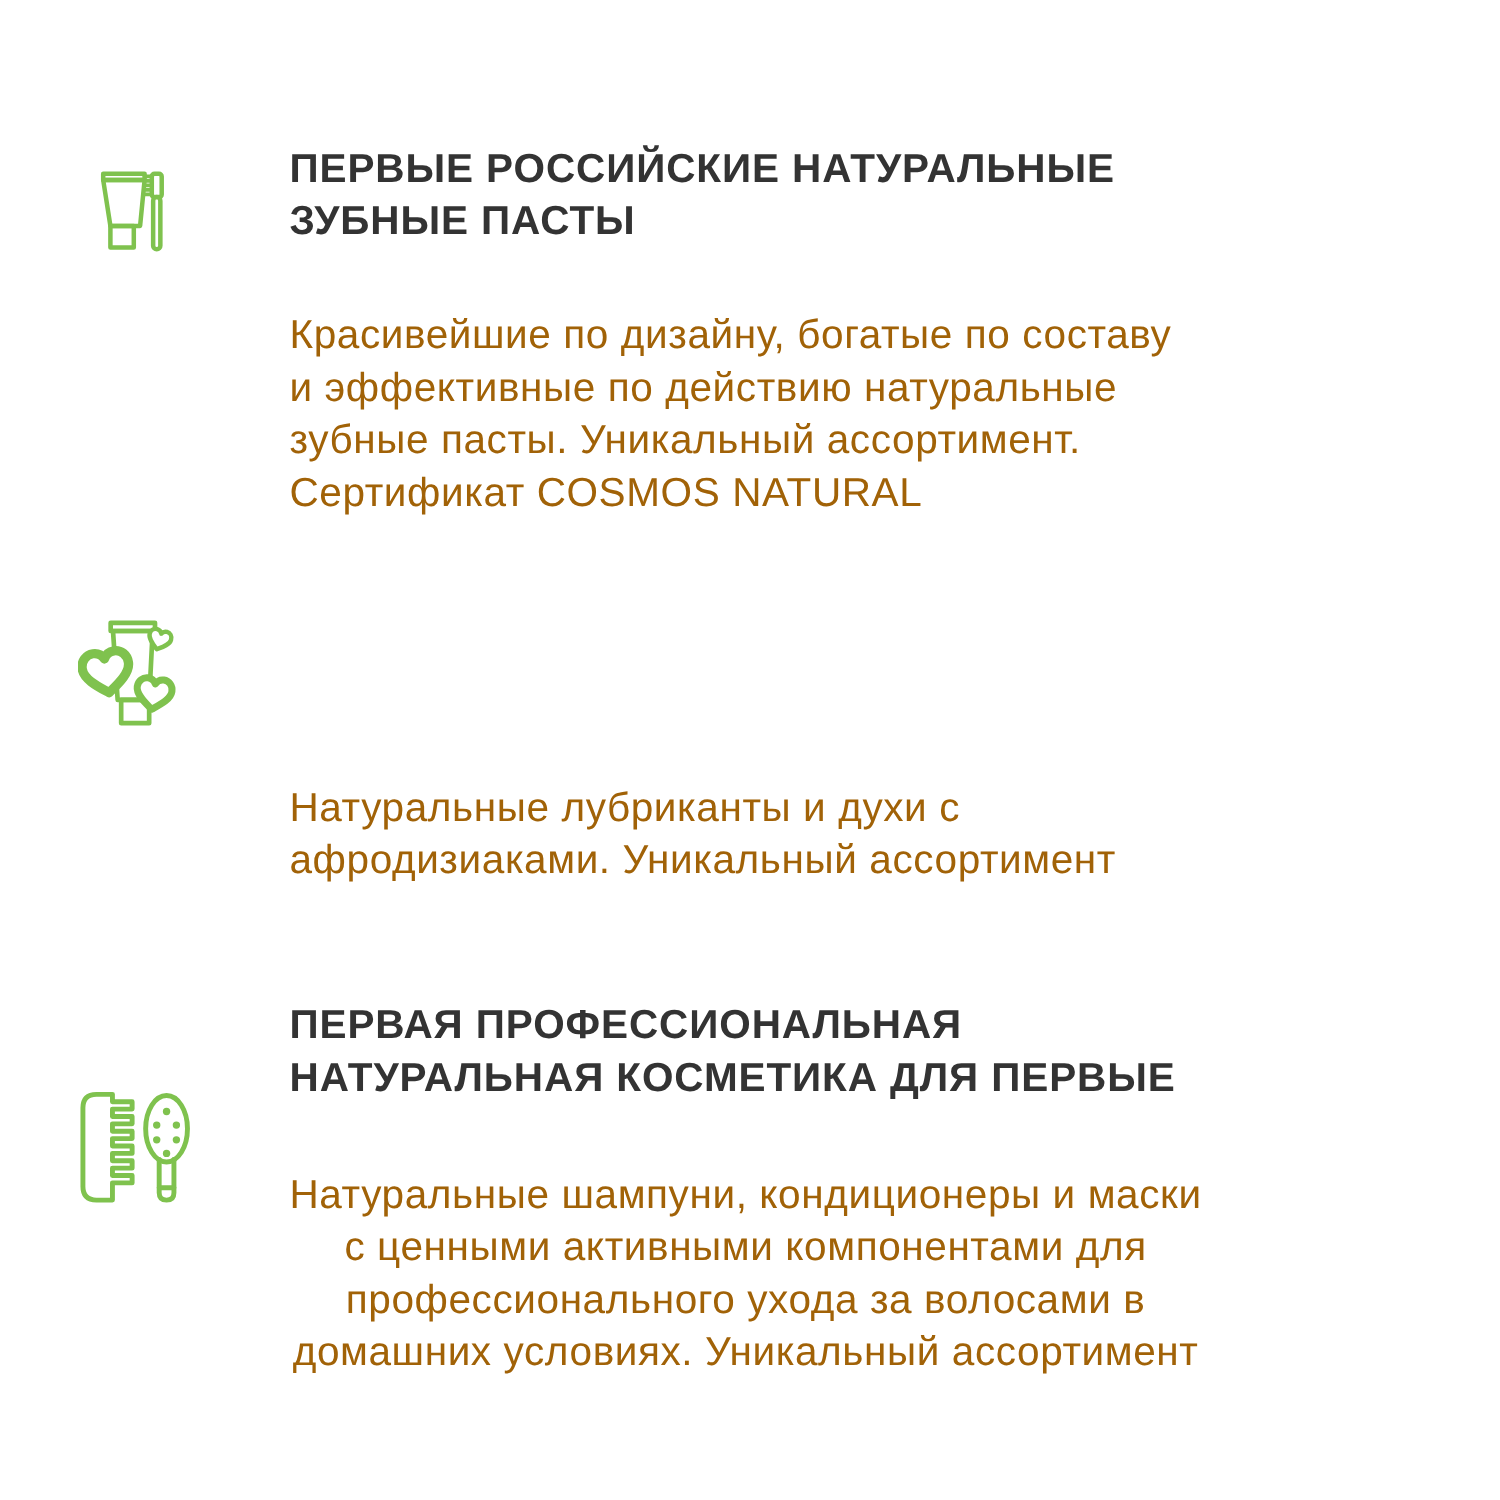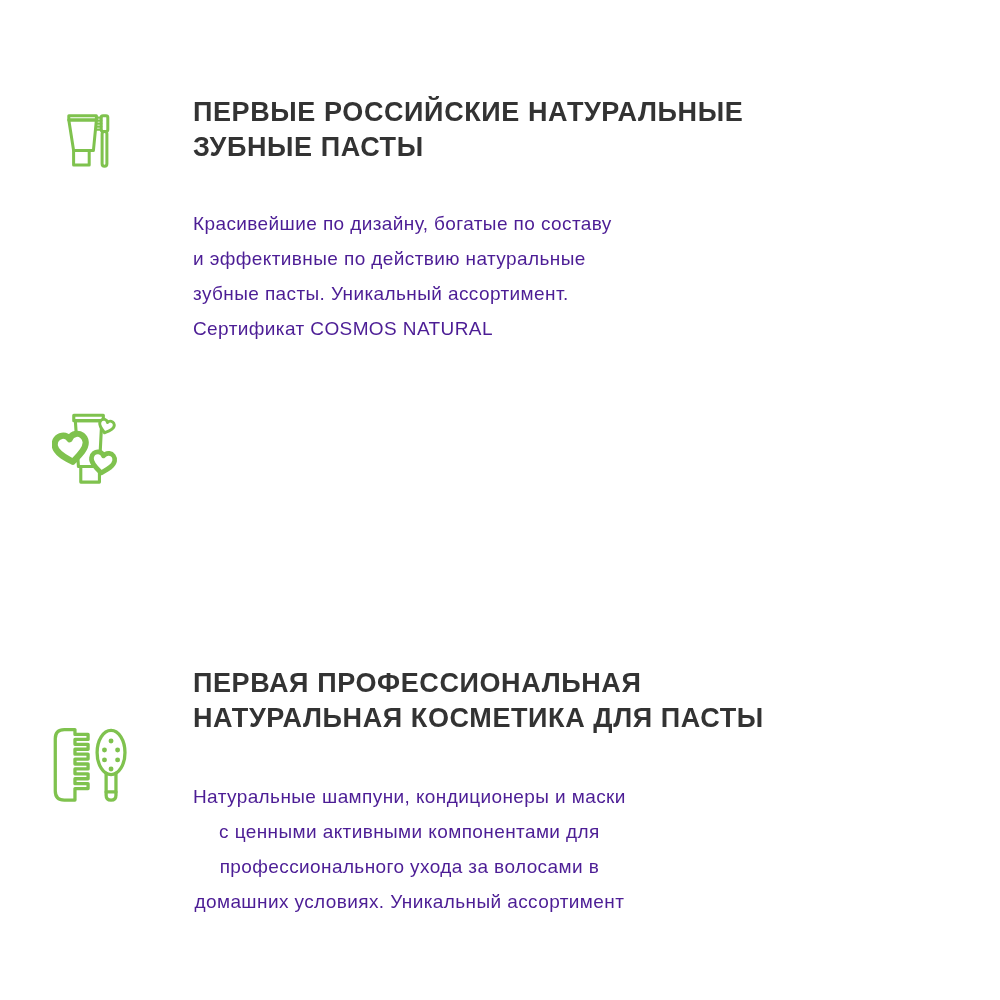--- a/index.html
+++ b/index.html
@@ -20,24 +20,24 @@
     line-height: 35px;
     font-weight: 700;
     color: #333333;
     letter-spacing: 0.6px;
     white-space: pre-line;
   }
   .body-text {
     position: absolute;
     left: 193px;
     margin: 0;
-    font-size: 19px;
+    font-size: 27px;
     line-height: 35px;
     font-weight: 400;
-    color: #4c1d95;
+    color: #a16207;
     letter-spacing: 0.4px;
     white-space: pre-line;
   }
   .icon { position: absolute; }
   
   .h1 { top: 95px; }
   .b1 { top: 206px; }
   .i1 { left: 64px; top: 104px; width: 48px; height: 74px; }
   
   .h2 { top: 411px; }
@@ -82,33 +82,35 @@
 Сертификат COSMOS NATURAL</p>
 
   <svg class="icon i2" viewBox="0 0 90 100" aria-hidden="true">
     <rect class="stroke" stroke-width="4" x="28" y="4" width="38" height="7"></rect>
     <polygon class="stroke" stroke-width="4" points="30,11 64,11 61,70 34,70"></polygon>
     <rect class="stroke" stroke-width="4" x="37" y="70" width="24" height="20"></rect>
     <path class="whitefill" stroke-width="4" transform="translate(2,32) rotate(-8) scale(2.0)" d="M10,17.5 C6,14.5 0,10.5 0,5.8 C0,2.4 2.5,0 5.4,0 C7.4,0 9.1,1.1 10,2.9 C10.9,1.1 12.6,0 14.6,0 C17.5,0 20,2.4 20,5.8 C20,10.5 14,14.5 10,17.5 Z"></path>
     <path class="whitefill" stroke-width="4" transform="translate(63,8) rotate(16) scale(0.95)" d="M10,17.5 C6,14.5 0,10.5 0,5.8 C0,2.4 2.5,0 5.4,0 C7.4,0 9.1,1.1 10,2.9 C10.9,1.1 12.6,0 14.6,0 C17.5,0 20,2.4 20,5.8 C20,10.5 14,14.5 10,17.5 Z"></path>
     <path class="whitefill" stroke-width="4" transform="translate(52,50) rotate(8) scale(1.5)" d="M10,17.5 C6,14.5 0,10.5 0,5.8 C0,2.4 2.5,0 5.4,0 C7.4,0 9.1,1.1 10,2.9 C10.9,1.1 12.6,0 14.6,0 C17.5,0 20,2.4 20,5.8 C20,10.5 14,14.5 10,17.5 Z"></path>
   </svg>
+  <p class="body-text b2">Натуральные лубриканты и духи с
+афродизиаками. Уникальный ассортимент</p>
 
   <svg class="icon i3" viewBox="0 0 100 100" aria-hidden="true">
     <path class="stroke" stroke-width="4" d="M28,8 H15 Q4,8 4,19 V83 Q4,94 15,94 H28 V80 H44 V74 H28 V68 H44 V62 H28 V56 H44 V50 H28 V44 H44 V38 H28 V32 H44 V26 H28 V20 H44 V14 H28 Z"></path>
     <ellipse class="stroke" stroke-width="4" cx="72" cy="36" rx="17" ry="27"></ellipse>
     <circle class="dot" cx="72" cy="22" r="3"></circle>
     <circle class="dot" cx="64" cy="33" r="3"></circle>
     <circle class="dot" cx="80" cy="33" r="3"></circle>
     <circle class="dot" cx="64" cy="45" r="3"></circle>
     <circle class="dot" cx="80" cy="45" r="3"></circle>
     <circle class="dot" cx="72" cy="56" r="3"></circle>
     <path class="stroke" stroke-width="4" d="M66,61 L66,88 Q66,94 72,94 Q78,94 78,88 L78,61"></path>
     <path class="stroke" stroke-width="4" d="M66,84 H78"></path>
   </svg>
   <h2 class="heading h3">ПЕРВАЯ ПРОФЕССИОНАЛЬНАЯ
-НАТУРАЛЬНАЯ КОСМЕТИКА ДЛЯ ПАСТЫ</h2>
+НАТУРАЛЬНАЯ КОСМЕТИКА ДЛЯ ПЕРВЫЕ</h2>
   <p class="body-text b3">Натуральные шампуни, кондиционеры и маски
 с ценными активными компонентами для
 профессионального ухода за волосами в
 домашних условиях. Уникальный ассортимент</p>
 
 </div>
 
 </body></html>

